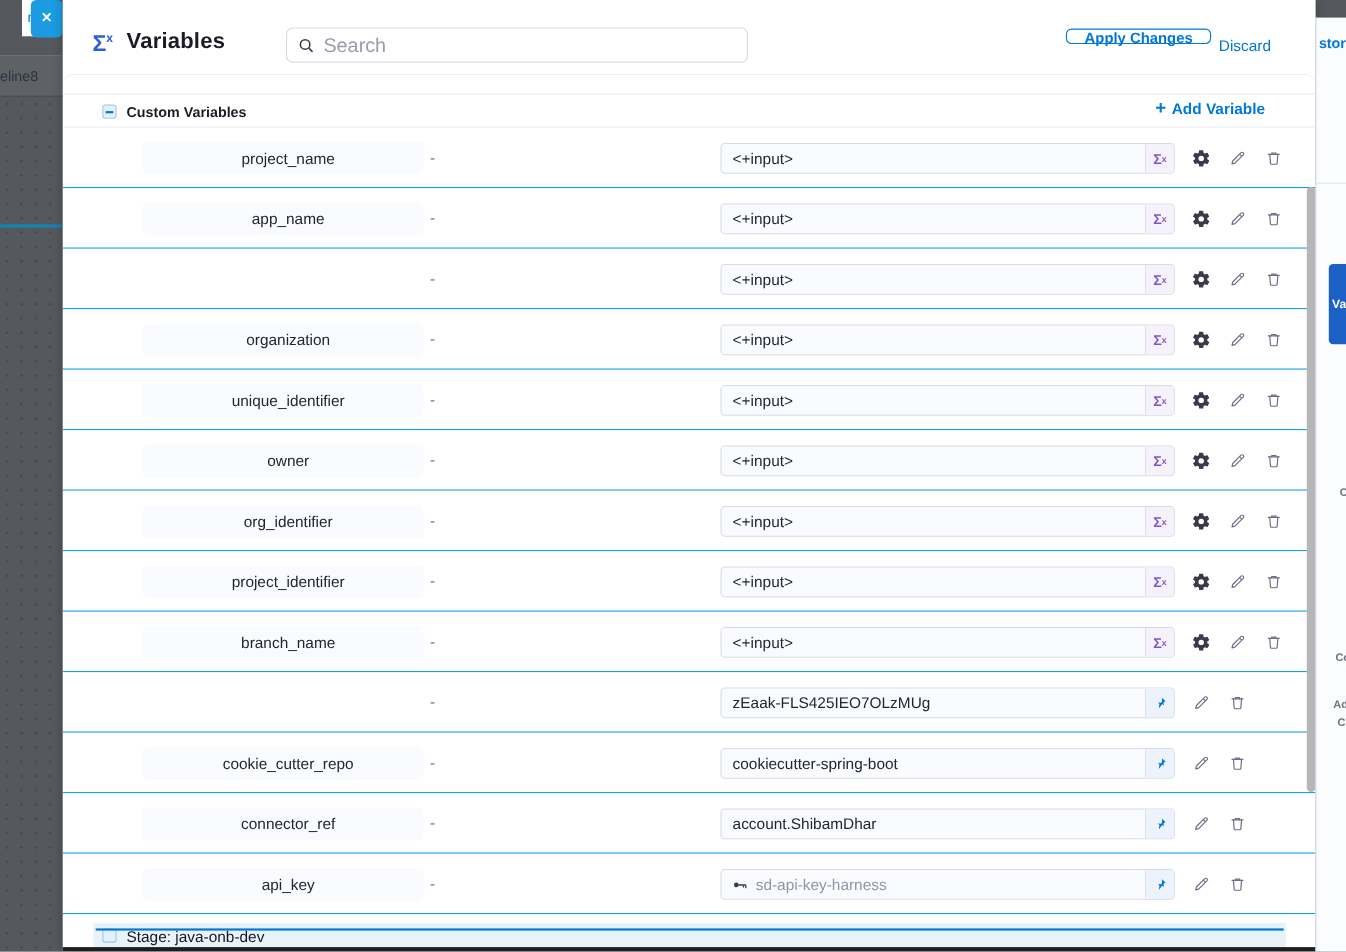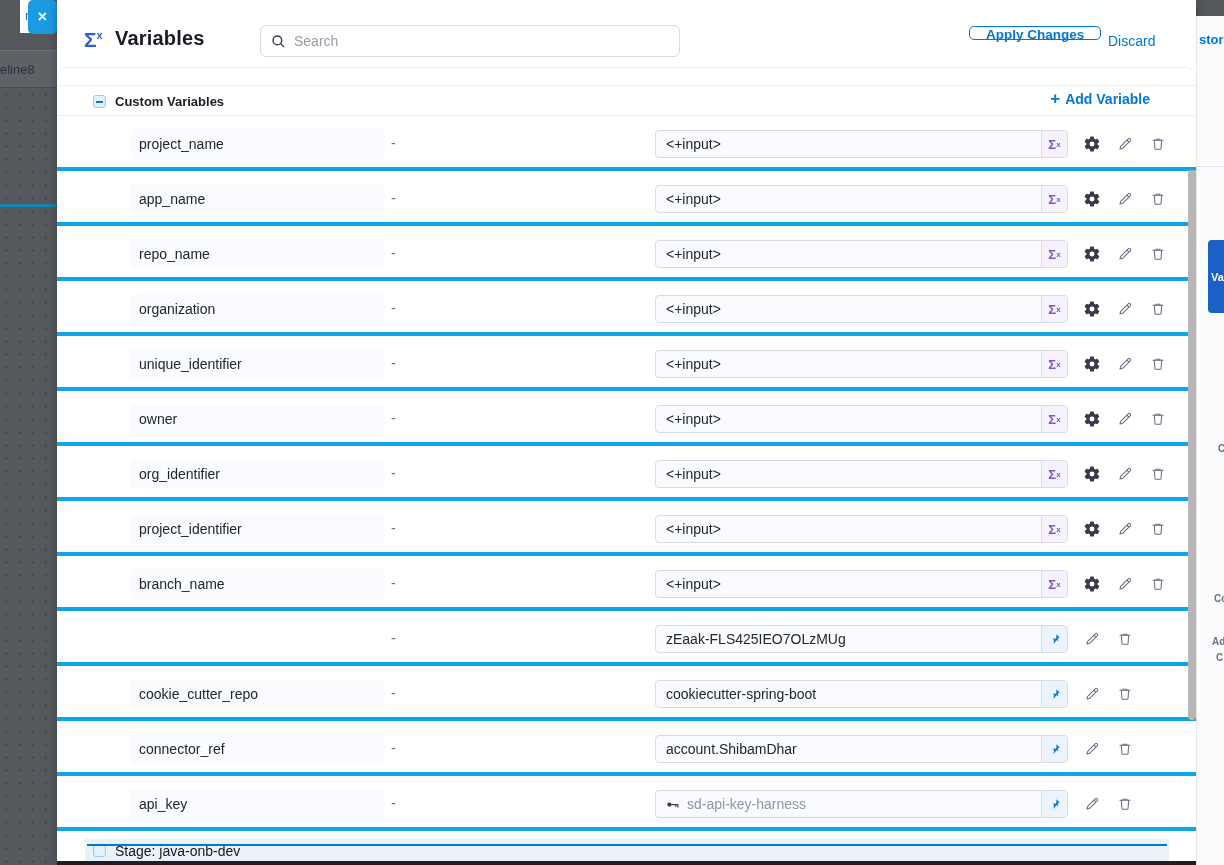--- a/index.html
+++ b/index.html
@@ -31,35 +31,35 @@
 
   
   .drawer { position:absolute; left:57px; top:0; width:1139px; height:865px; background:#fff; box-shadow:0 0 10px rgba(0,0,0,.28); }
 
   .drawer-header { position:relative; height:67px; }
   .logo { position:absolute; left:27px; top:28px; font-size:21px; font-weight:700; color:#2e5fd6; }
   .logo sup { font-size:11px; font-weight:700; }
   .page-title { position:absolute; left:58px; top:27px; font-size:20px; font-weight:700; color:#1b1b28; letter-spacing:.2px; }
   .search-box { position:absolute; left:203px; top:25px; width:420px; height:32px; border:1px solid #d9dae5; border-radius:6px; background:#fff; display:flex; align-items:center; }
   .search-box svg { margin-left:10px; }
-  .search-box input { border:none; outline:none; background:transparent; margin-left:8px; font-size:14px; color:#22272f; width:360px; font-family:"Liberation Sans", sans-serif; }
+  .search-box input { border:none; outline:none; background:transparent; margin-left:8px; font-size:18px; color:#22272f; width:360px; font-family:"Liberation Sans", sans-serif; }
   .search-box input::placeholder { color:#9a9ca8; }
   .apply-btn { position:absolute; left:912px; top:26px; height:14px; padding:0 16px; background:#fff; border:1.5px solid #0278d5; border-radius:5px; color:#0278d5; font-size:13.5px; font-weight:700; cursor:pointer; font-family:"Liberation Sans", sans-serif; }
   .discard-btn { position:absolute; left:1051px; top:26px; height:30px; background:none; border:none; color:#0278d5; font-size:14px; font-weight:500; cursor:pointer; font-family:"Liberation Sans", sans-serif; }
 
   .list { position:relative; border-top:1px solid #ececf2; height:798px;border-radius:11px; }
   .section-header { position:relative; margin-top:17px; height:31px; border-top:1px solid #ececf2; border-bottom:1px solid #ececf2; }
   .collapse-icon { display:inline-block; width:13px; height:13px; background:#e3f1fb; border:1px solid #9dc8ee; border-radius:3px; position:relative; cursor:pointer; }
   .collapse-icon::after { content:""; position:absolute; left:2px; right:2px; top:5px; height:1.5px; background:#0278d5; }
   .section-header .collapse-icon { position:absolute; left:36px; top:9px; }
   .section-label { position:absolute; left:58px; top:8px; font-size:13px; font-weight:600; color:#1c1c28; }
   .add-var { position:absolute; right:46px; top:3px; background:none; border:none; color:#0278d5; font-size:14px; font-weight:600; cursor:pointer; font-family:"Liberation Sans", sans-serif; display:flex; align-items:center; gap:5px; }
   .add-var .plus { font-size:17px; font-weight:700; }
 
-  .var-row { position:relative; height:55px; border-bottom:4px solid #0ea5e9; }
+  .var-row { position:relative; height:55px; border-bottom:1px solid #0ea5e9;text-align:center; }
   .name-chip { position:absolute; left:73px; top:13px; width:255px; height:30px; line-height:30px; padding-left:9px; background:#fafbfe; border-radius:4px; font-size:14px; color:#22272f; cursor:default; }
   .dash { position:absolute; left:334px; top:19px; font-size:14px; color:#6b6d85; }
   .value-box { position:absolute; left:598px; top:14px; width:413px; height:28px; border:1px solid #d9dae5; border-radius:4px; background:#fafbfe; display:flex; align-items:center; }
   .value-text { margin-left:10px; font-size:14px; color:#22272f; white-space:nowrap; }
   .value-text.muted { color:#9195a6; }
   .key-icon { margin-left:9px; display:flex; align-items:center; }
   .key-icon + .value-text { margin-left:7px; }
   .type-chip { position:absolute; right:0; top:0; width:26px; height:26px; border-left:1px solid #d9dae5; border-radius:0 3px 3px 0; display:flex; align-items:center; justify-content:center; cursor:pointer; }
   .type-chip.sigma { background:#f6f2fc; color:#7d57c9; font-size:13px; font-weight:700; }
   .type-chip.sigma sup { font-size:8px; }
@@ -181,21 +181,20 @@
       <span class="icon-btn trash">
         <svg width="16" height="16" viewBox="0 0 24 24" fill="none" stroke="#6b6d85" stroke-width="1.6" stroke-linecap="round" stroke-linejoin="round">
                   <path d="M4.5 6.5h15"></path>
                   <path d="M9 6.5V4.8h6v1.7"></path>
                   <path d="M6.5 6.5l.9 12.2a1.5 1.5 0 0 0 1.5 1.3h6.2a1.5 1.5 0 0 0 1.5-1.3l.9-12.2"></path>
                 </svg>
       </span>
     </div>
   </div>
           <div class="var-row">
-    <span class="name-chip">repo_name</span>
     <span class="dash">-</span>
     <div class="value-box">
 
       <span class="value-text">&lt;+input&gt;</span>
       <span class="type-chip sigma">
                 <span class="sg">Σ</span>
                 <sup class="sgs">x</sup>
               </span>
 
     </div>

